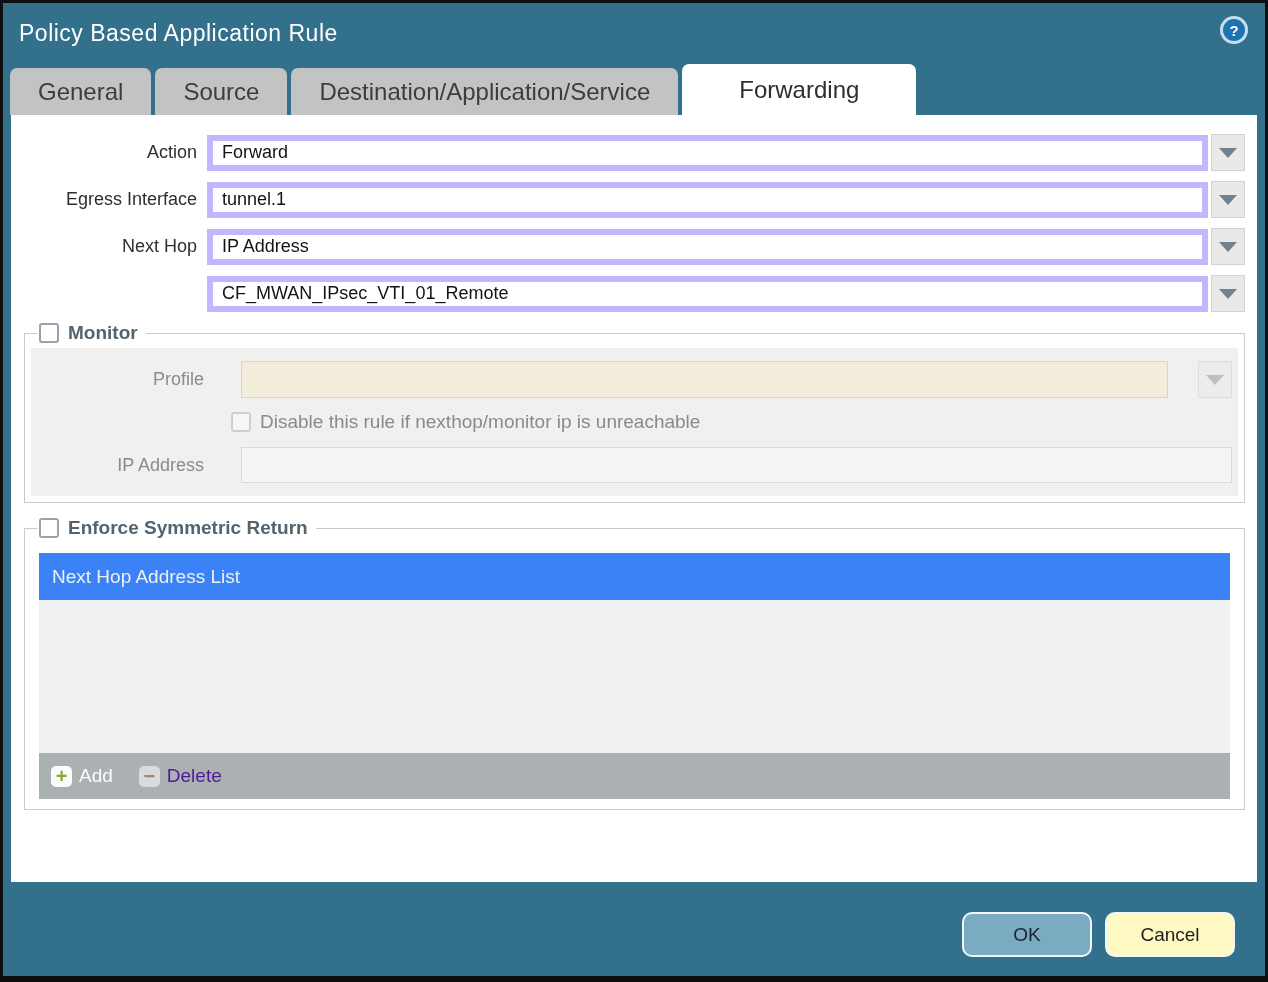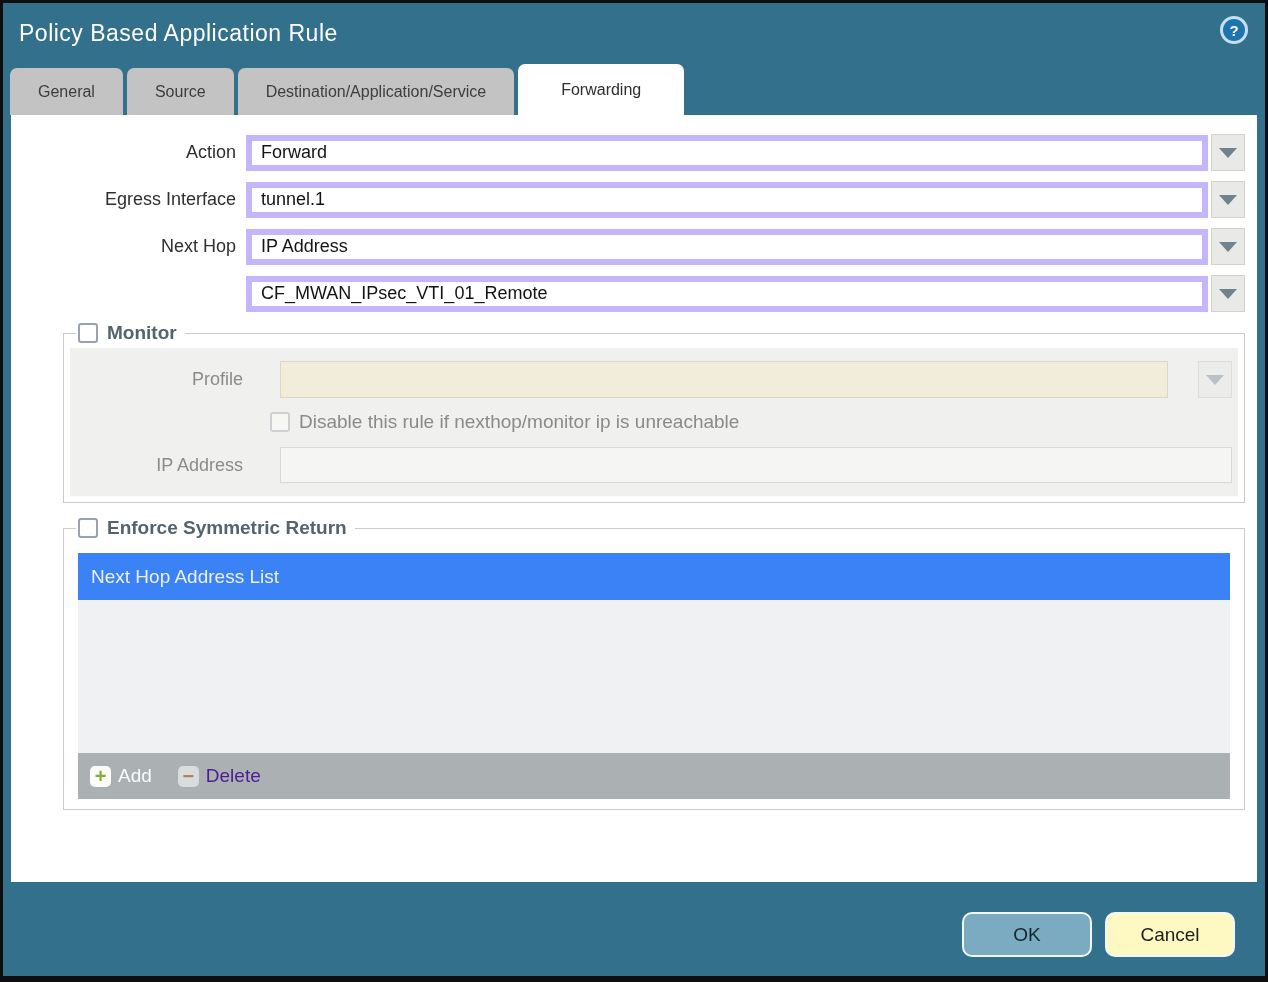--- a/index.html
+++ b/index.html
@@ -23,27 +23,27 @@
     color:#ffffff; font-size:15px; font-weight:bold;
     display:flex; align-items:center; justify-content:center;
     cursor:pointer;
   }
 
   
   .tabstrip { height:51px; display:flex; align-items:flex-end; padding-left:7px; }
   .tab {
     height:47px; background:#c3c3c3; border-radius:7px 7px 0 0;
     margin-right:4px; display:flex; align-items:center;
-    padding:0 28px; font-size:16px; color:#3d3d3d; cursor:pointer;
+    padding:0 28px; font-size:24px; color:#3d3d3d; cursor:pointer;
     white-space:nowrap;
   }
-  .tab.active { height:51px; background:#ffffff; color:#2e2e2e; padding:0 43px; }
-
-  
-  .panel { margin:0 8px; background:#ffffff; height:767px; padding-top:19px; overflow:hidden;padding-left:39px; }
+  .tab.active { height:51px; background:#ffffff; color:#2e2e2e; padding:0 57px; }
+
+  
+  .panel { margin:0 8px; background:#ffffff; height:767px; padding-top:19px; overflow:hidden; }
 
   .frow { display:flex; align-items:center; margin-bottom:10px; }
   .flabel { width:196px; padding-right:10px; text-align:right; font-size:18px; color:#2f2f2f; flex-shrink:0; }
   .fctrl { flex:1; display:flex; align-items:center; margin-right:12px; }
   .tinput {
     flex:1; height:36px; background:#ffffff; border:6px solid #c4b5fd;
     padding:0 9px; font-size:18px; color:#131313; display:flex; align-items:center;
     white-space:nowrap; overflow:hidden;
   }
   .ddbtn {

